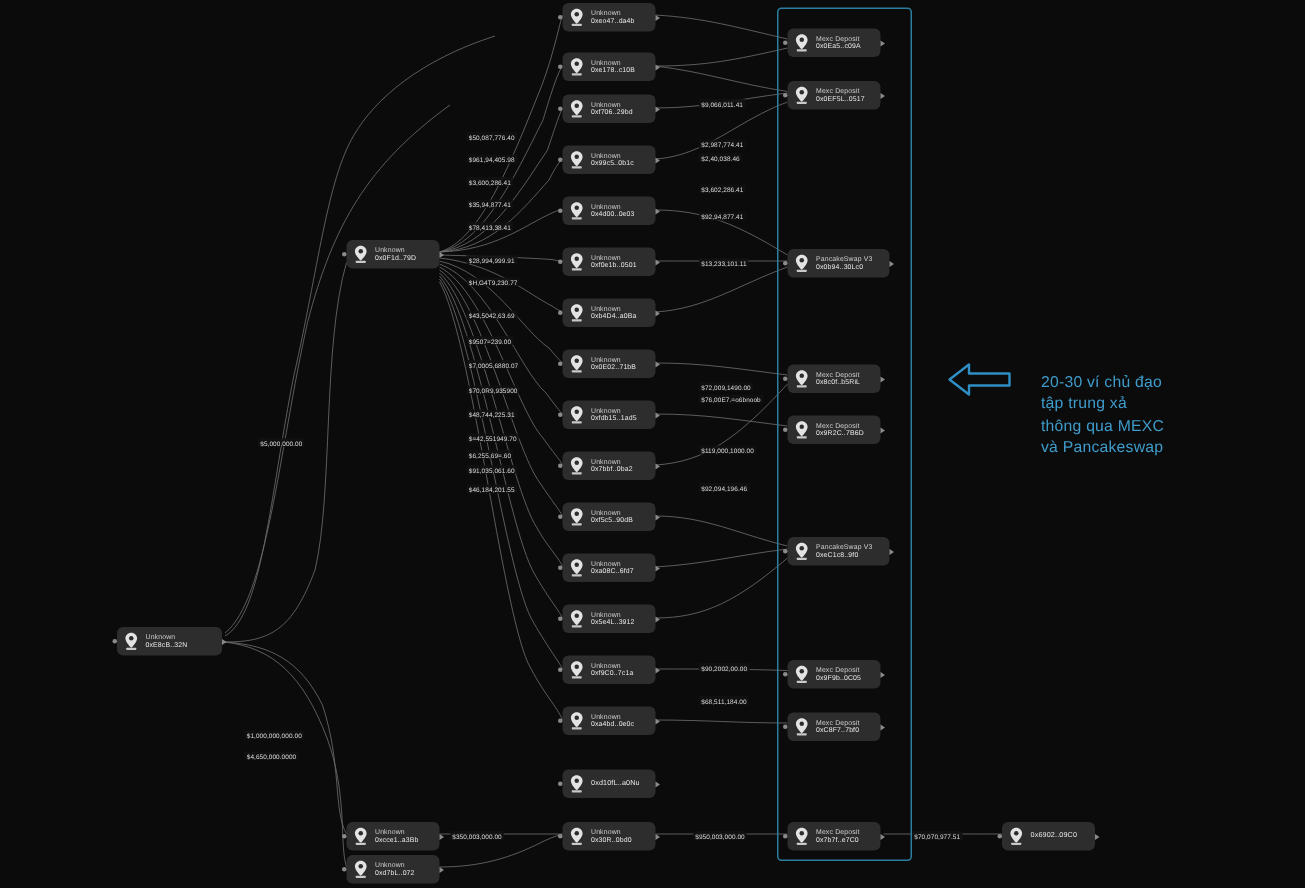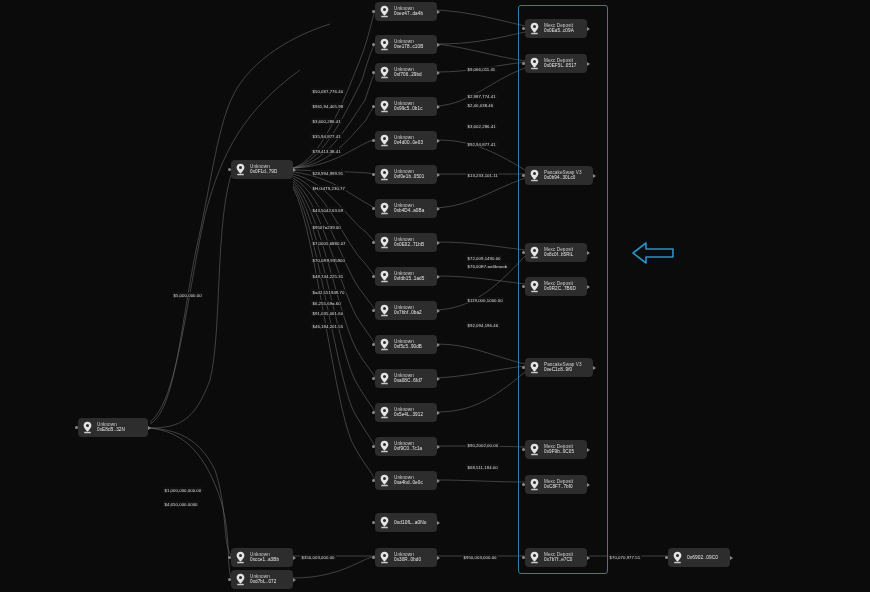--- a/index.html
+++ b/index.html
@@ -90,20 +90,24 @@
       <path d="M589,556 C620,556 640,556 668,556"></path>
     </g>
   </svg>
 
   <div id="highlight" style="left:518px;top:5px;width:88px;height:567px;"></div>
 
   <svg id="arrow" style="left:630px;top:240px;" width="46" height="26" viewBox="0 0 46 26">
     <polygon points="3,13 16,3 16,9 43,9 43,17 16,17 16,23" fill="none" stroke="#2f8fc4" stroke-width="1.6" stroke-linejoin="round"></polygon>
   </svg>
 
+  <div id="annotation" style="left:694px;top:248px;width:170px;">20-30 ví chủ đạo
+tập trung xả
+thông qua MEXC
+và Pancakeswap</div>
 
   <div id="nodes-layer">
       <div class="node" style="left: 78px; top: 418px; width: 70px;">
         <span class="dot"></span>
         <span class="dotr"></span>
         <span class="pin">
           <svg width="11" height="13" viewBox="0 0 11 13">
             <path d="M5.5 0.8C3.3 0.8 1.6 2.5 1.6 4.6c0 2.6 3.9 6.2 3.9 6.2s3.9-3.6 3.9-6.2c0-2.1-1.7-3.8-3.9-3.8z" fill="#e3e3e3"></path>
             <circle cx="5.5" cy="4.5" r="1.5" fill="#2d2d2d"></circle>
             <rect x="2.2" y="10.8" width="6.6" height="1.5" rx="0.4" fill="#c9c9c9"></rect>

